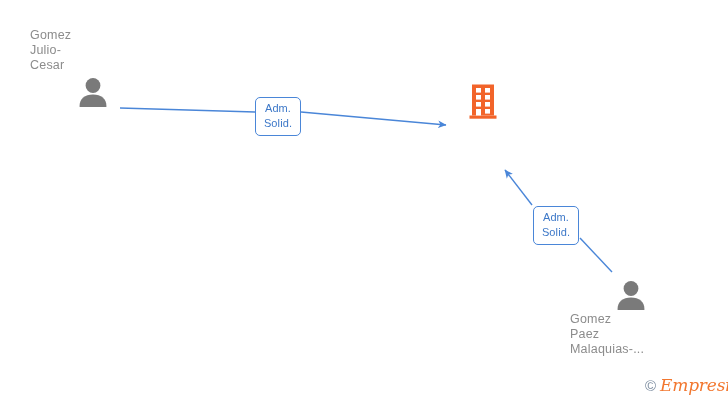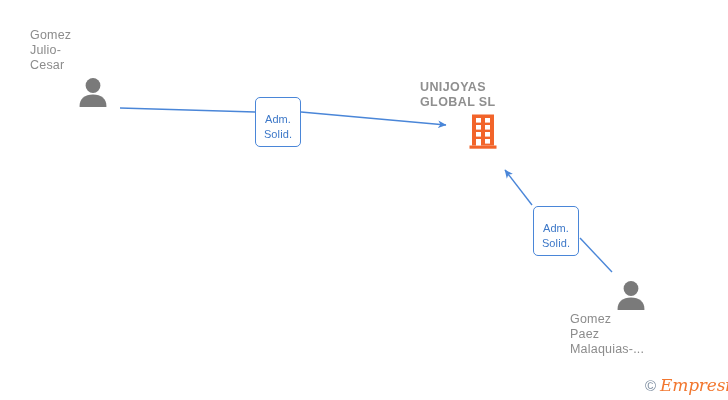--- a/index.html
+++ b/index.html
@@ -67,21 +67,21 @@
   
   .edge-label {
     position: absolute;
     border: 1.4px solid #4a86d8;
     border-radius: 5px;
     background: #ffffff;
     color: #3d78c8;
     font-size: 11px;
     line-height: 15px;
     text-align: center;
-    padding: 14px 7px 4px 7px;
+    padding: 3px 7px 4px 7px;
     box-sizing: border-box;
     white-space: pre-line;
     letter-spacing: 0.1px;
   }
   #edge-label-1 { left: 255px; top: 97px; width: 46px; }
   #edge-label-2 { left: 533px; top: 206px; width: 46px; }
 
   
   #watermark {
     position: absolute;
@@ -136,22 +136,20 @@
     <div class="person-label">Gomez
 Julio-
 Cesar</div>
     <svg class="person-icon" viewBox="0 0 34 30" xmlns="http://www.w3.org/2000/svg">
       <circle cx="17" cy="8.5" r="7.4" fill="#7a7a7a"></circle>
       <path d="M17,17.6 C25.2,17.6 30.4,22.2 30.4,28.6 L30.4,30 L3.6,30 L3.6,28.6 C3.6,22.2 8.8,17.6 17,17.6 Z" fill="#7a7a7a"></path>
     </svg>
   </div>
 
   <div class="node" id="node-company">
-    <div class="company-label">UNIJOYAS
-GLOBAL  SL</div>
     <svg class="company-icon" viewBox="0 0 34 38" xmlns="http://www.w3.org/2000/svg">
 
       <rect x="6" y="1.5" width="22" height="31" fill="#f2642a"></rect>
 
       <rect x="3.5" y="32.5" width="27" height="3.2" fill="#f2642a"></rect>
 
       <rect x="10" y="5" width="5" height="4.6" fill="#ffffff"></rect>
       <rect x="19" y="5" width="5" height="4.6" fill="#ffffff"></rect>
       <rect x="10" y="12" width="5" height="4.6" fill="#ffffff"></rect>
       <rect x="19" y="12" width="5" height="4.6" fill="#ffffff"></rect>

